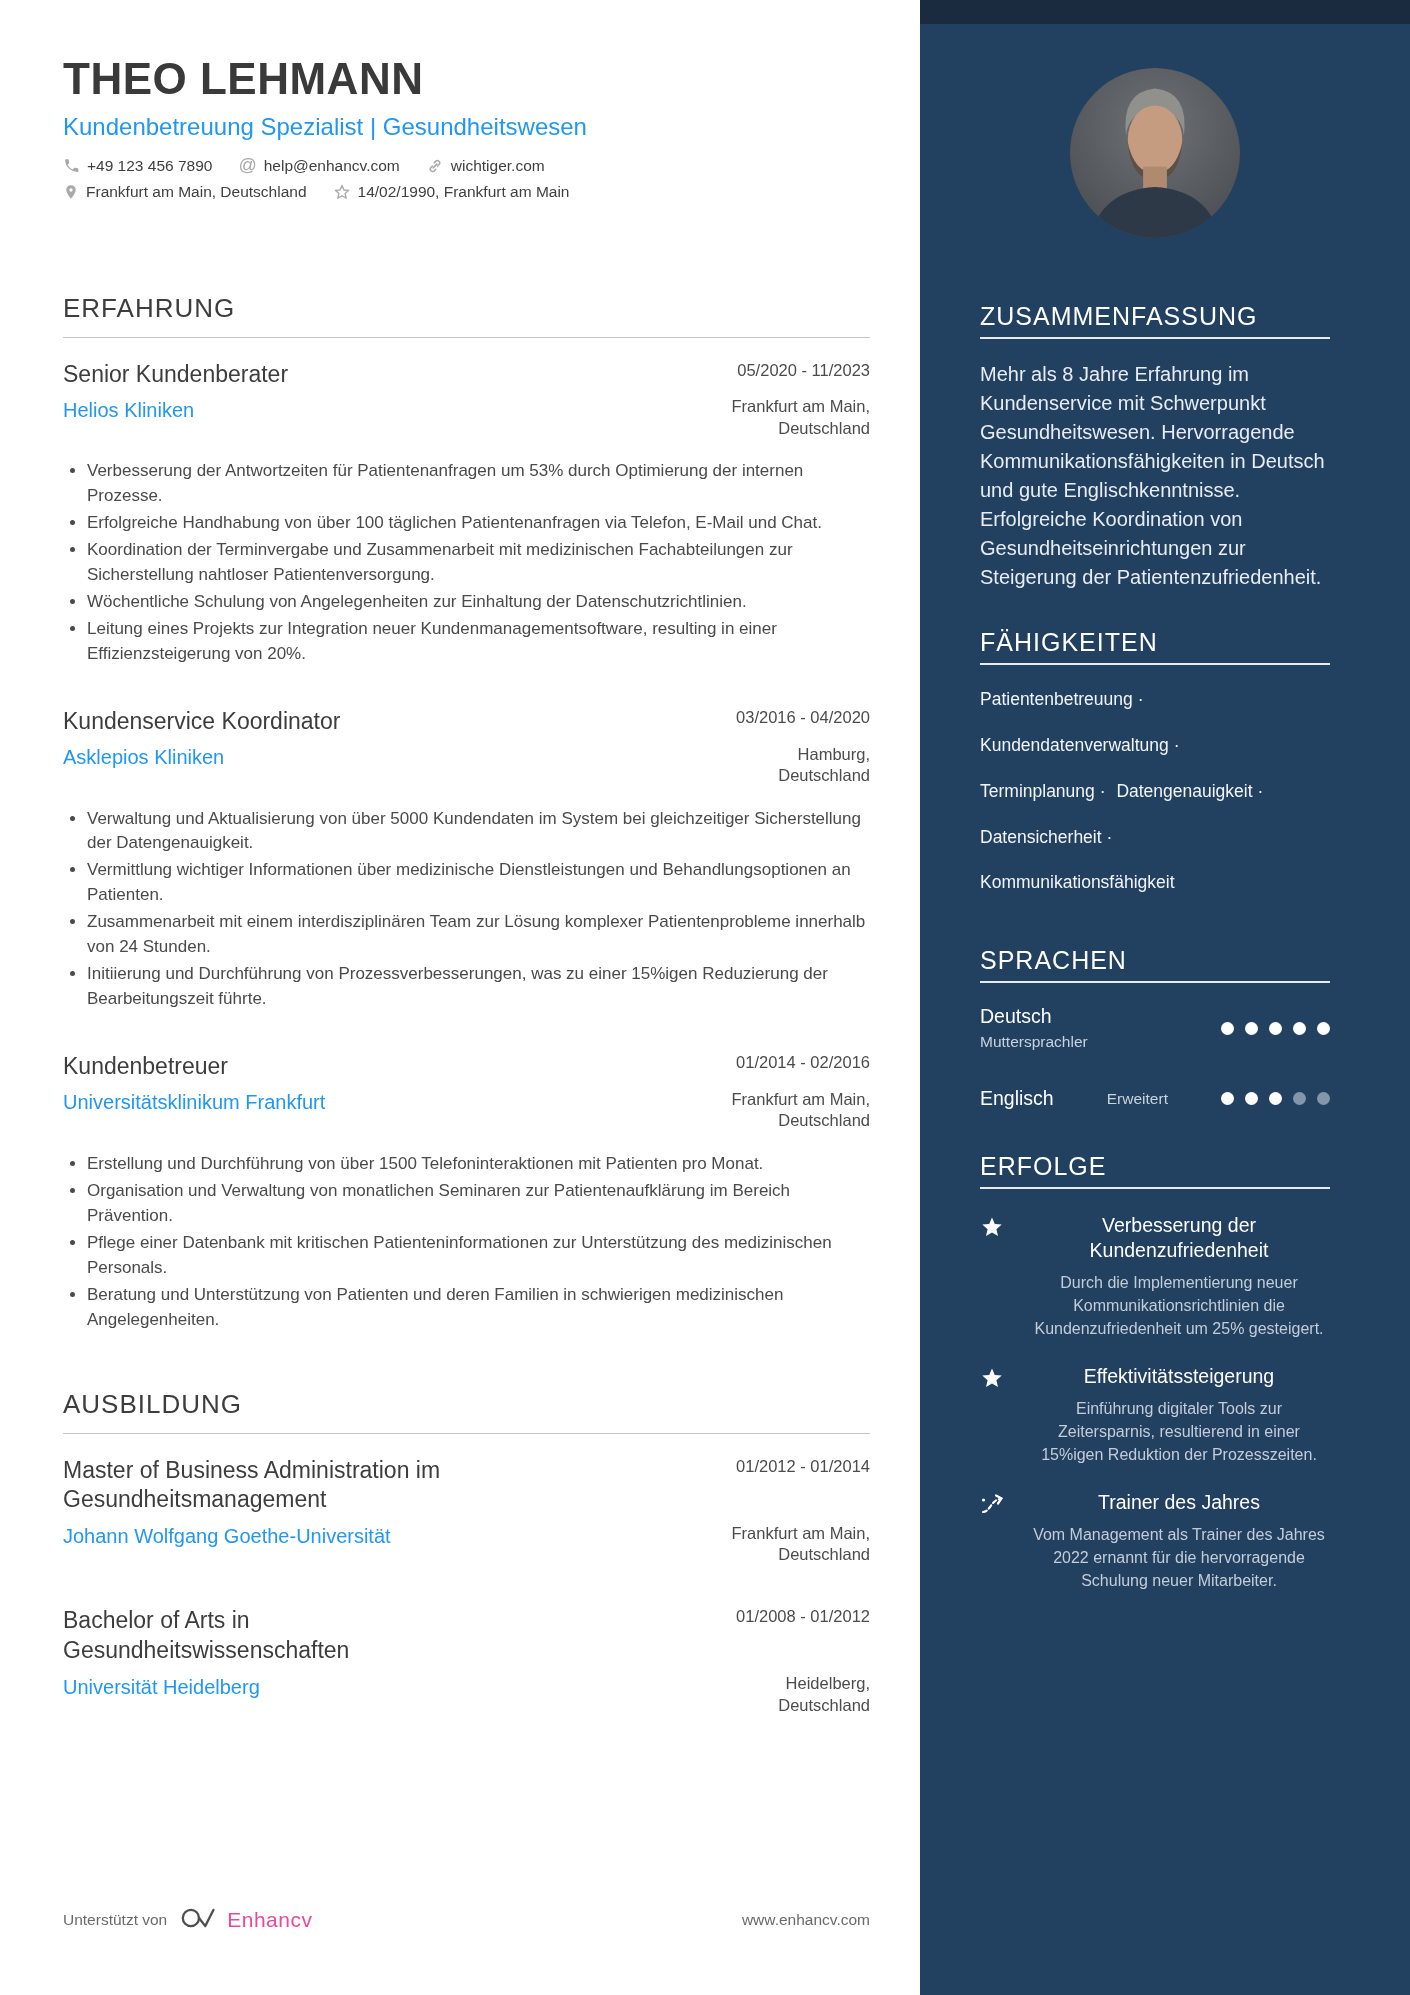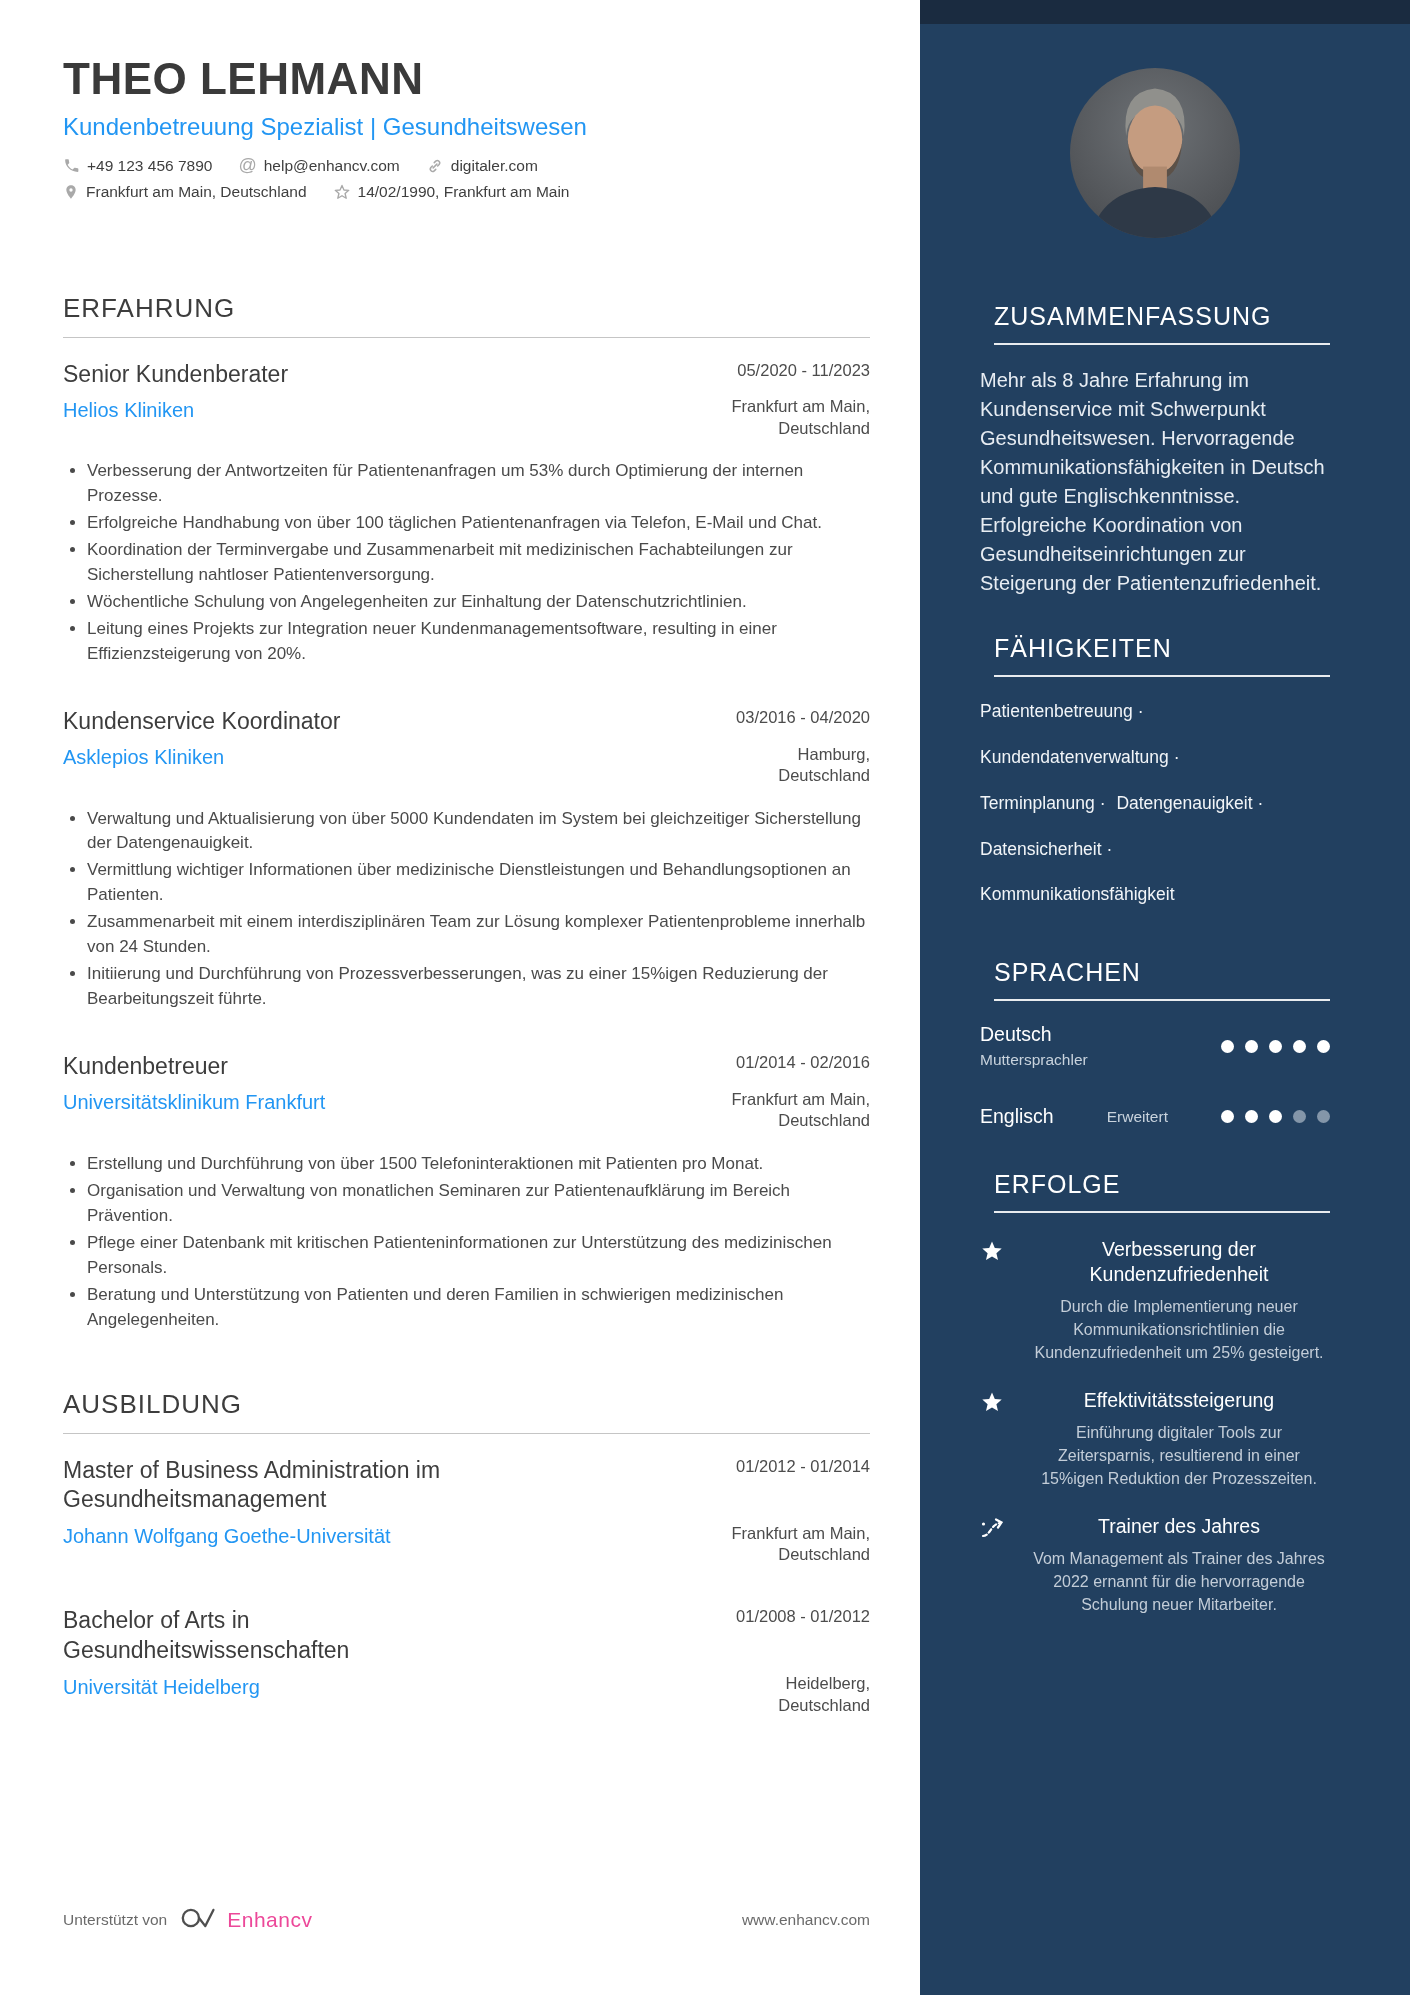--- a/index.html
+++ b/index.html
@@ -58,21 +58,21 @@
   .sidebar-topstrip { position:absolute; left:0; top:0; width:100%; height:24px; background:#1a2b40; }
   .photo {
     width:170px; height:170px; border-radius:50%; margin:68px auto 0;
     background:radial-gradient(circle at 50% 35%, #6e7276 0%, #55585c 60%, #43464a 100%);
     overflow:hidden; position:relative;
   }
   .photo svg { display:block; width:100%; height:100%; }
 
   .side-section-title {
     font-size:25px; letter-spacing:1px; color:#ffffff; font-weight:400;
-    padding-bottom:12px; border-bottom:2px solid rgba(255,255,255,.9);margin-left:14px;
+    padding-bottom:6px; border-bottom:2px solid rgba(255,255,255,.9);
   }
   .side-summary { margin-top:64px; }
   .summary-text { margin-top:21px; font-size:20px; line-height:1.45; color:#e8edf3; }
 
   .side-skills { margin-top:36px; }
   .skills-text { margin-top:12px; font-size:17.5px; line-height:2.62; color:#f2f5f8; width:336px; }
   .skill { display:inline-block; }
   .skill:not(:last-child)::after { content:" \00B7"; }
   .skill { margin-right:6px; }
 
@@ -121,21 +121,21 @@
         <span class="contact-item">
           <span>
               <svg width="18" height="18" viewBox="0 0 24 24">
                 <g fill="none" stroke="#a9a9a9" stroke-width="2" stroke-linecap="round">
                   <path d="M9.5 14.5 L14.5 9.5"></path>
                   <path d="M11 7.5 L13 5.5 a3.2 3.2 0 0 1 4.5 4.5 L15.5 12"></path>
                   <path d="M13 16.5 L11 18.5 a3.2 3.2 0 0 1-4.5-4.5 L8.5 12"></path>
                 </g>
               </svg>
             </span>
-          <span>digitaler.com</span>
+          <span>wichtiger.com</span>
         </span>
       </div>
       <div class="contact-row">
         <span class="contact-item">
           <span>
               <svg width="16" height="18" viewBox="0 0 24 24">
                 <path class="icon-gray" d="M12 2C8.1 2 5 5.1 5 9c0 5.2 7 13 7 13s7-7.8 7-13c0-3.9-3.1-7-7-7zm0 9.5A2.5 2.5 0 1 1 12 6.5a2.5 2.5 0 0 1 0 5z"></path>
               </svg>
             </span>
           <span>Frankfurt am Main, Deutschland</span>

